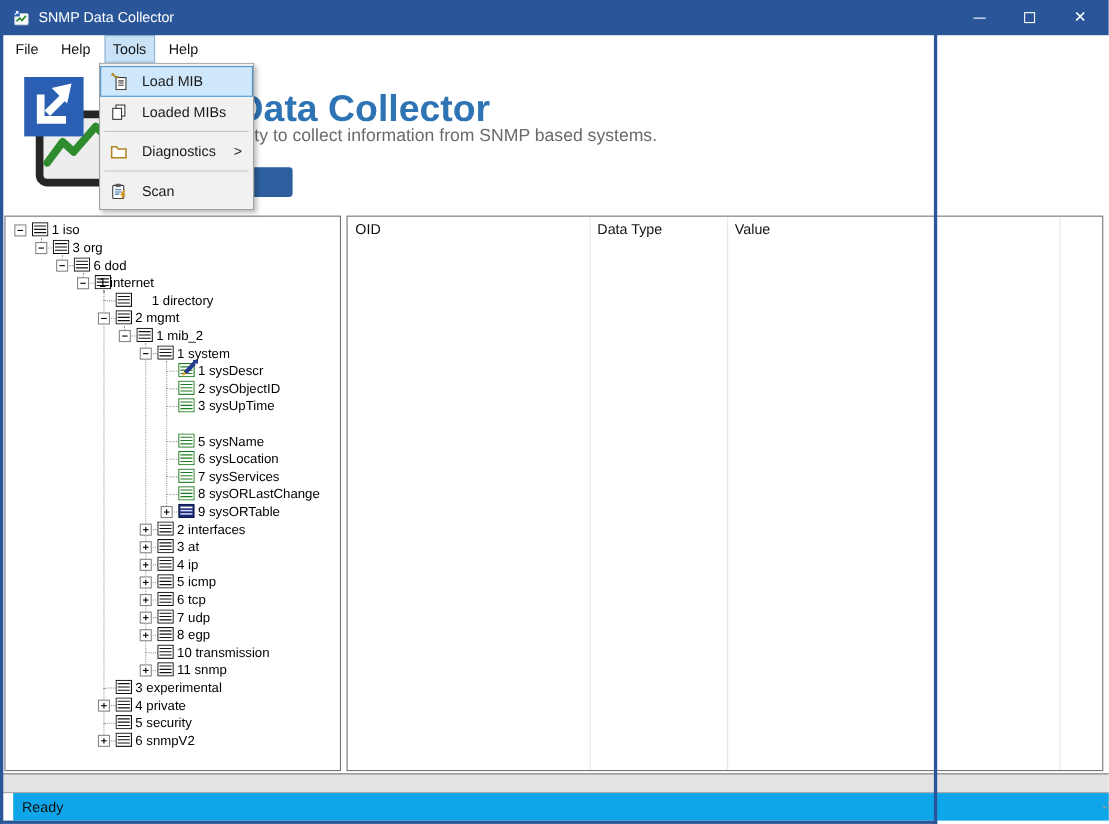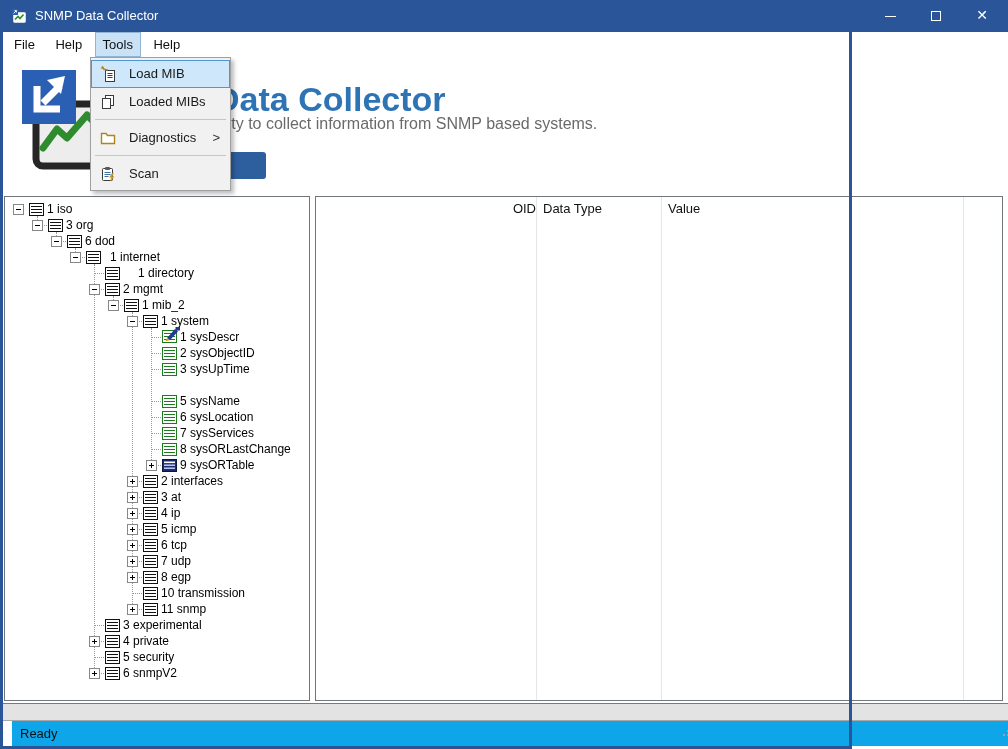--- a/index.html
+++ b/index.html
@@ -230,21 +230,21 @@
         <span class="tstub" style="left: 70px; width: 12px;"></span>
         <span class="tbox" style="left: 65px;">
           <i class="h"></i>
         </span>
         <span class="ticon" style="left: 81px;"><svg width="15" height="13">
             <rect x="0.5" y="0.5" width="14" height="12" fill="#fff" stroke="#111"></rect>
             <line x1="2" y1="3.5" x2="13" y2="3.5" stroke="#111"></line>
             <line x1="2" y1="6.5" x2="13" y2="6.5" stroke="#111"></line>
             <line x1="2" y1="9.5" x2="13" y2="9.5" stroke="#111"></line>
           </svg></span>
-        <span class="tree-label" style="left: 105px;">1 internet</span>
+        <span class="tree-label" style="left: 85px;">1 internet</span>
       </div>
       <div class="tree-row" style="top: 68px;">
         <span class="tstub" style="left: 89px; width: 12px;"></span>
         <span class="ticon" style="left: 100px;"><svg width="15" height="13">
             <rect x="0.5" y="0.5" width="14" height="12" fill="#fff" stroke="#111"></rect>
             <line x1="2" y1="3.5" x2="13" y2="3.5" stroke="#111"></line>
             <line x1="2" y1="6.5" x2="13" y2="6.5" stroke="#111"></line>
             <line x1="2" y1="9.5" x2="13" y2="9.5" stroke="#111"></line>
           </svg></span>
         <span class="tree-label" style="left: 118px; margin-left: 15px;">1 directory</span>
@@ -543,21 +543,21 @@
             <rect x="0.5" y="0.5" width="14" height="12" fill="#fff" stroke="#111"></rect>
             <line x1="2" y1="3.5" x2="13" y2="3.5" stroke="#111"></line>
             <line x1="2" y1="6.5" x2="13" y2="6.5" stroke="#111"></line>
             <line x1="2" y1="9.5" x2="13" y2="9.5" stroke="#111"></line>
           </svg></span>
         <span class="tree-label" style="left: 118px;">6 snmpV2</span>
       </div>
     </div>
 
   <div id="list-panel">
-      <span class="col-header" style="left: 7px; width: 213px; text-align: right;">OID</span>
+      <span class="col-header" style="left: 7px; width: 213px;">OID</span>
       <span class="col-vline" style="left: 220px;"></span>
       <span class="col-header" style="left: 227px; width: 118px;">Data Type</span>
       <span class="col-vline" style="left: 345px;"></span>
       <span class="col-header" style="left: 352px; width: 295px;">Value</span>
       <span class="col-vline" style="left: 647px;"></span>
     </div>
 
   <div id="status-strip"></div>
   <div id="statusbar">
     <span id="status-text">Ready</span>

